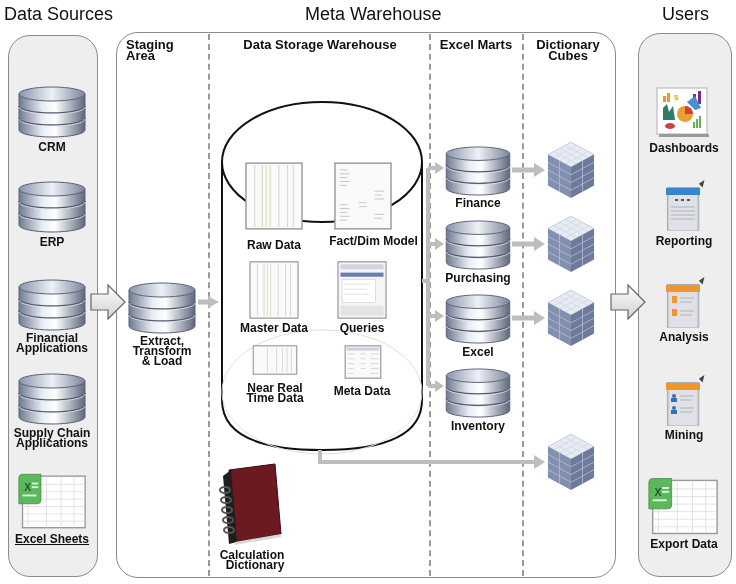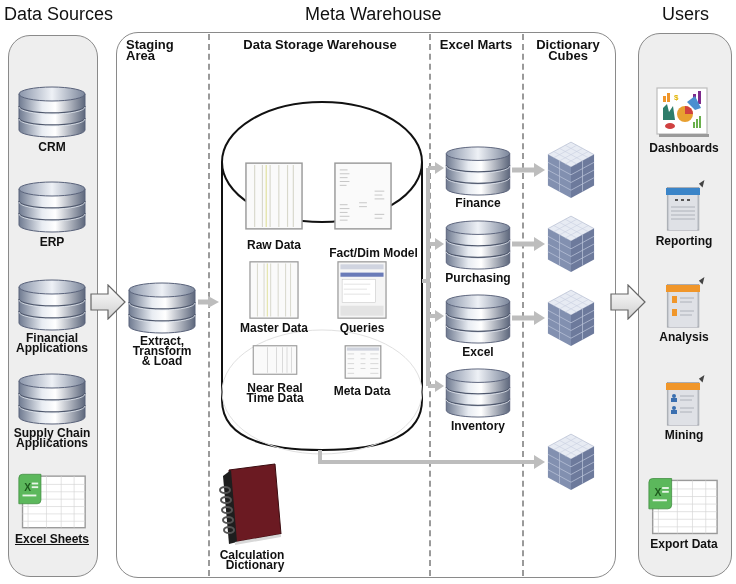--- a/index.html
+++ b/index.html
@@ -292,21 +292,21 @@
 <div>
   <svg class="abs" style="left:245px;top:158px;" width="58" height="76">
       <use href="#thumbA"></use>
     </svg>
   <div class="lbl" style="left:274px;top:240px;">Raw Data</div>
 </div>
 <div>
   <svg class="abs" style="left:334px;top:158px;" width="58" height="76">
       <use href="#thumbB"></use>
     </svg>
-  <div class="lbl" style="left:362px;top:248px;padding-left:23px;">Fact/Dim Model</div>
+  <div class="lbl" style="left:362px;top:236px;padding-left:23px;">Fact/Dim Model</div>
 </div>
 <div>
   <svg class="abs" style="left:246px;top:261px;" width="56" height="58">
       <use href="#thumbA"></use>
     </svg>
   <div class="lbl" style="left:274px;top:323px;">Master Data</div>
 </div>
 <div>
   <svg class="abs" style="left:334px;top:261px;" width="56" height="58">
       <use href="#thumbC"></use>

